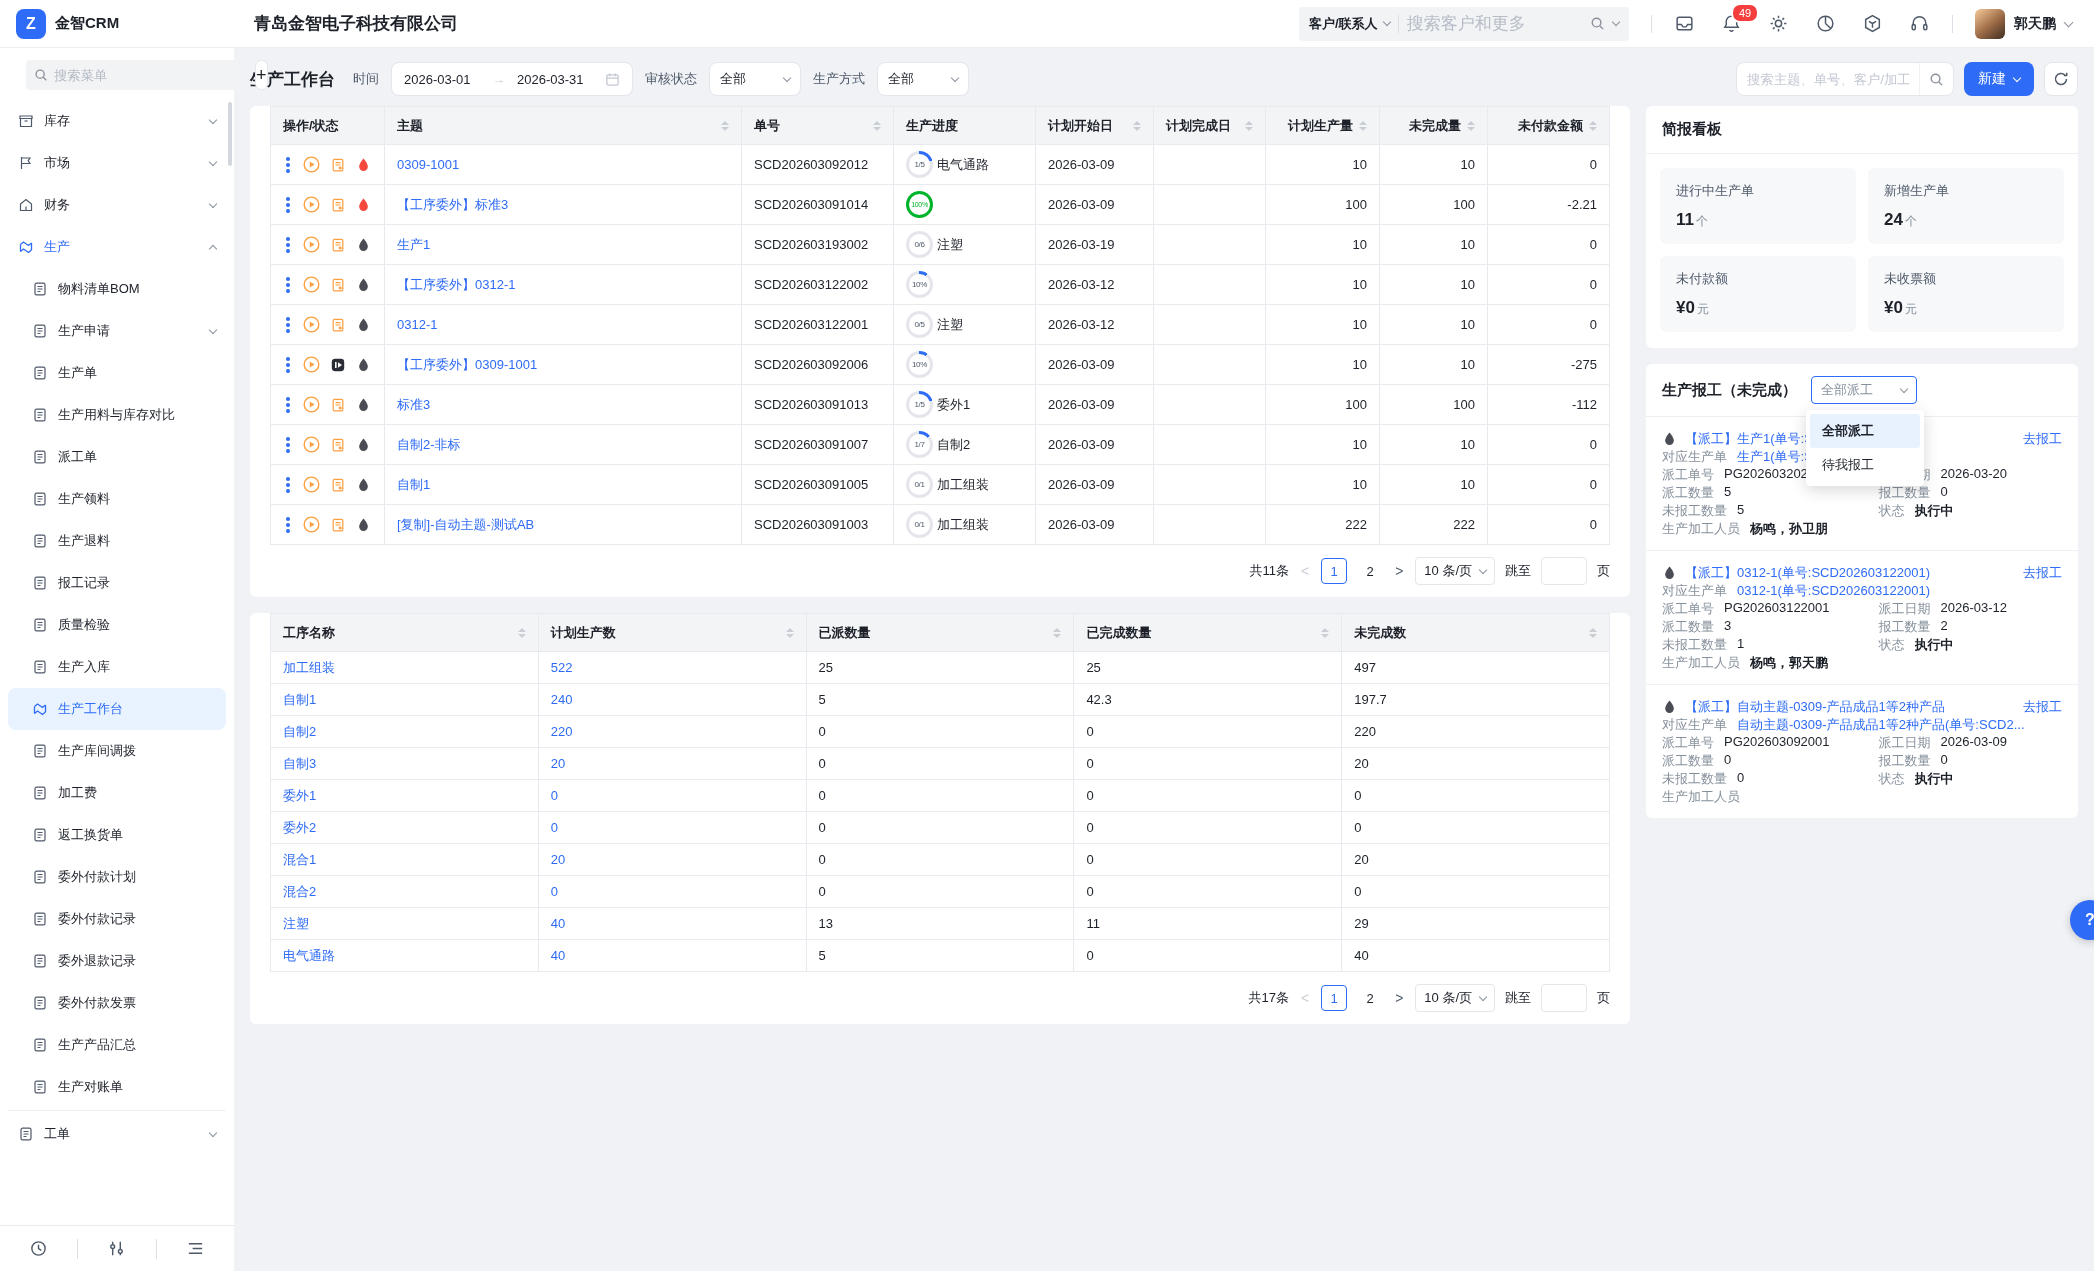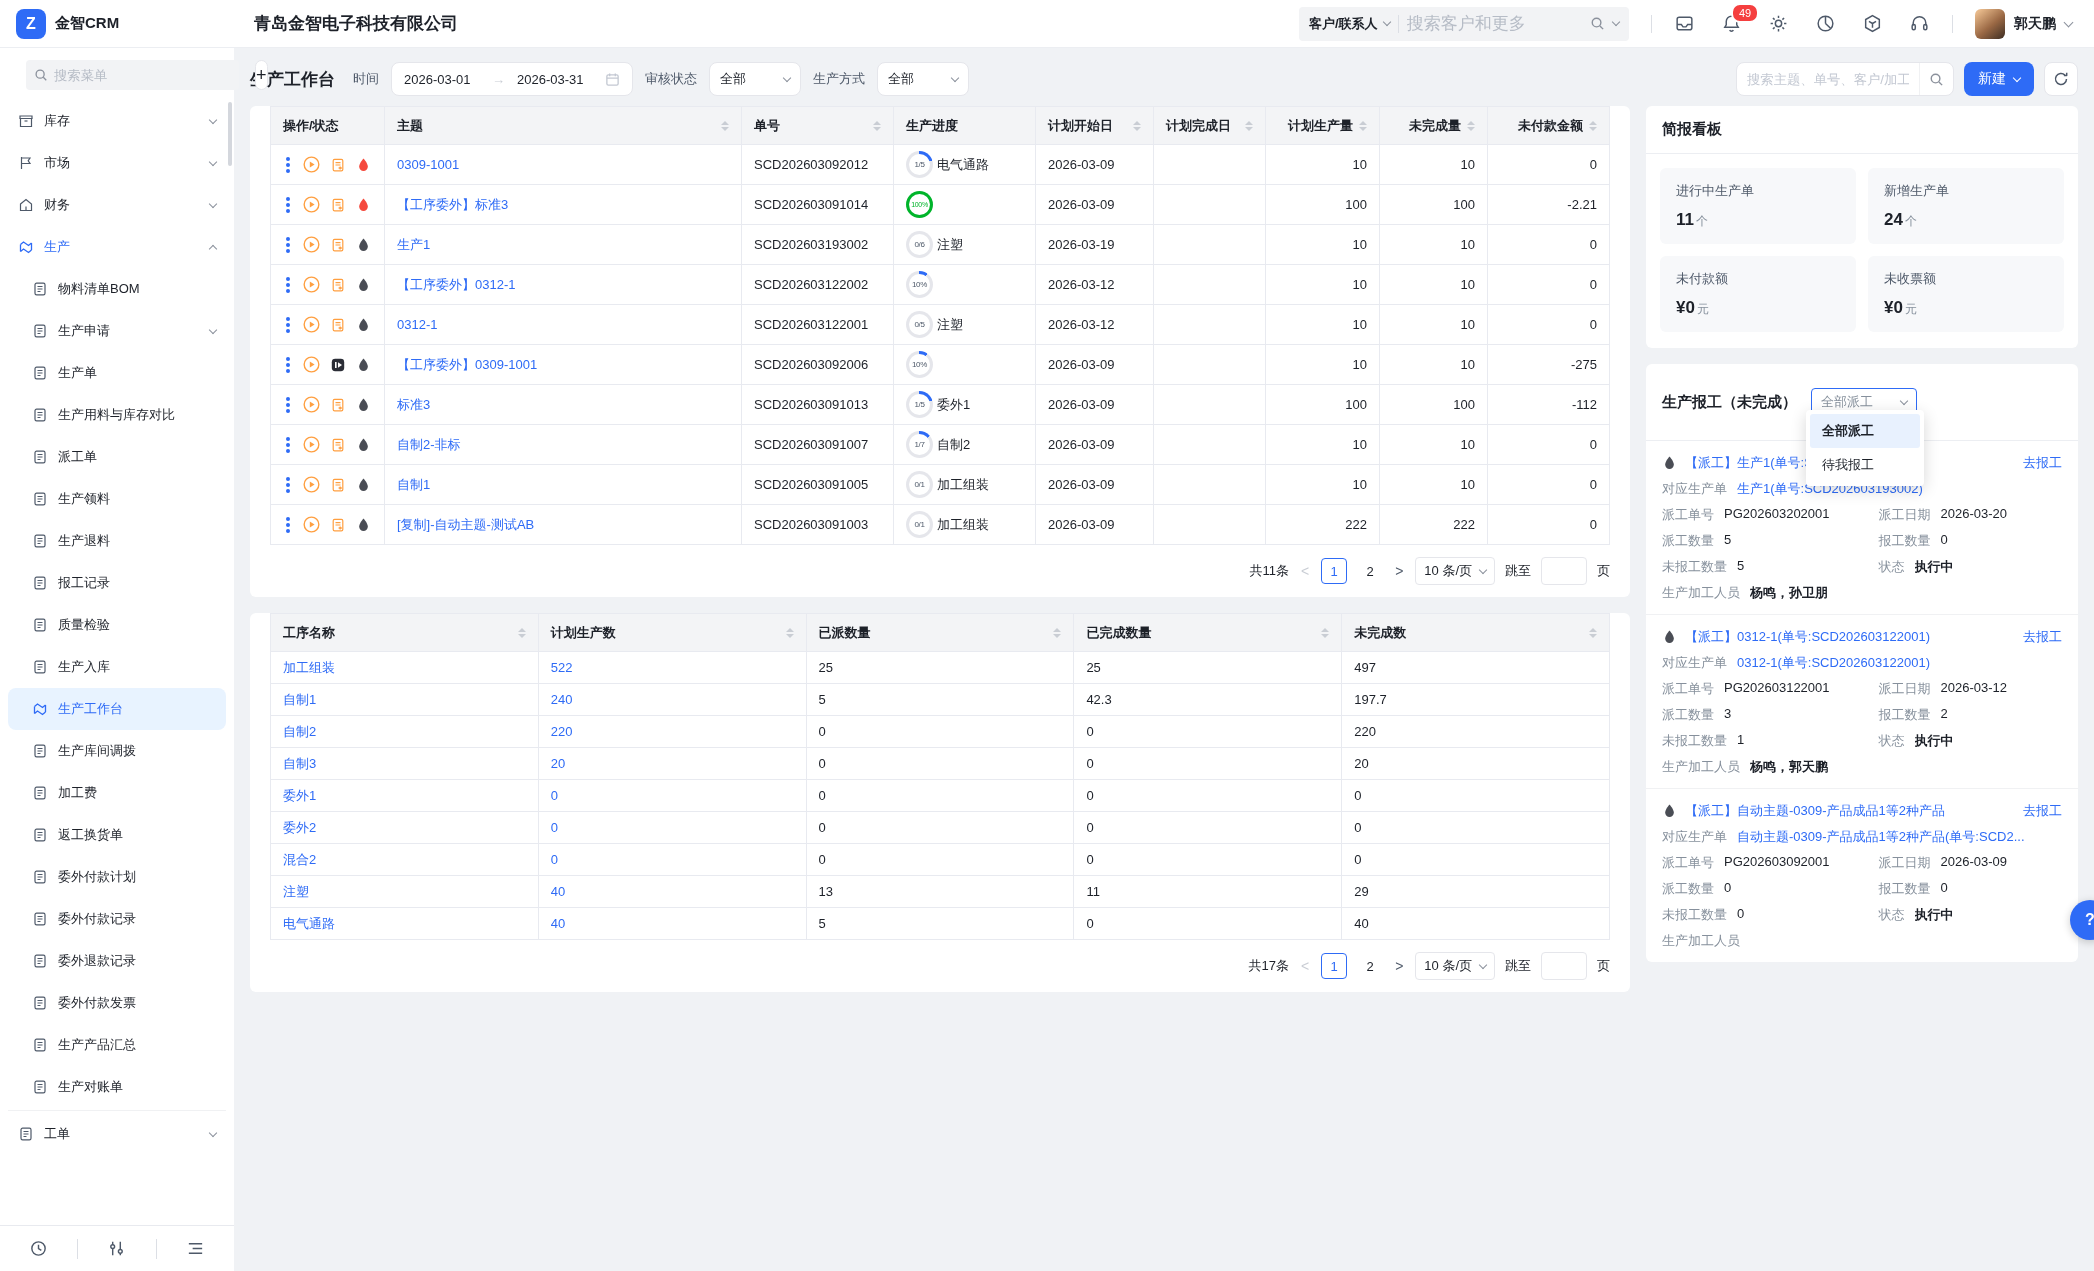--- a/index.html
+++ b/index.html
@@ -100,32 +100,32 @@
   .pg-sel{display:flex;align-items:center;gap:8px;border:1px solid #e5e6eb;border-radius:4px;height:28px;padding:0 8px;cursor:pointer}
   .pg-jump{width:46px;height:28px;border:1px solid #e5e6eb;border-radius:4px}
   .sec-title{padding:16px 20px 12px 20px;font-weight:bold;font-size:15px}
   
   .brief-title{padding:14px 16px;font-weight:bold;font-size:15px;border-bottom:1px solid #eceef2}
   .stat-grid{display:grid;grid-template-columns:1fr 1fr;gap:12px;padding:14px 14px 16px 14px}
   .stat{background:#f7f8fa;border-radius:6px;padding:14px 16px}
   .stat-label{color:#4e5969;margin-bottom:10px}
   .stat-value{font-size:17px;font-weight:bold}
   .stat-value .unit{font-size:12px;color:#86909c;font-weight:normal;margin-left:2px}
-  .report-head{display:flex;align-items:center;gap:14px;padding:24px 16px;border-bottom:1px solid #eceef2;position:relative}
+  .report-head{display:flex;align-items:center;gap:14px;padding:12px 16px;border-bottom:1px solid #eceef2;position:relative}
   .report-title{font-weight:bold;font-size:15px}
   .report-select{border:1px solid #2e6bf6;border-radius:4px;height:28px;width:106px;color:#86909c;display:flex;align-items:center;justify-content:space-between;padding:0 9px;cursor:pointer;background:#fff}
   .dropdown{position:absolute;top:46px;left:160px;width:118px;background:#fff;border-radius:4px;box-shadow:0 4px 16px rgba(0,0,0,.16);padding:4px;z-index:10}
   .dd-opt{height:34px;display:flex;align-items:center;padding:0 12px;border-radius:3px;cursor:pointer;color:#1d2129}
   .dd-opt.selected{background:#e8f1fe;font-weight:bold}
   .report-item{padding:13px 16px 12px 16px;border-bottom:1px solid #f0f1f3}
   .report-item:last-child{border-bottom:none}
   .ri-head{display:flex;align-items:center;gap:8px}
   .ri-title{color:#2e6bf6;flex:1;white-space:nowrap;overflow:hidden;text-overflow:ellipsis;cursor:pointer}
   .ri-go{color:#2e6bf6;flex:none;cursor:pointer}
-  .ri-row{display:grid;grid-template-columns:1.18fr 1fr;margin-top:8px}
+  .ri-row{display:grid;grid-template-columns:1.18fr 1fr;}
   .ri-row.single{grid-template-columns:1fr}
   .ri-field{display:flex;gap:10px;min-width:0}
   .ri-field .fl{color:#86909c;flex:none}
   .ri-field .fv{white-space:nowrap;overflow:hidden;text-overflow:ellipsis}
   .ri-field .fv.b{font-weight:bold}
   .chev{width:7px;height:7px;border-right:1.5px solid #8b919c;border-bottom:1.5px solid #8b919c;transform:rotate(45deg);margin-top:-3px;flex:none}
   .chev.up{transform:rotate(-135deg);margin-top:3px}
   .chev.sm{width:6px;height:6px}
   .float-help{position:fixed;right:-16px;top:900px;width:40px;height:40px;border-radius:50%;background:#2e6bf6;color:#fff;font-size:16px;font-weight:bold;display:flex;align-items:center;justify-content:center;box-shadow:0 2px 8px rgba(0,0,0,.2);cursor:pointer;z-index:30}
 </style>
@@ -1135,20 +1135,27 @@
                     <td>0</td>
                   </tr>
                   <tr>
                     <td><span class="link">委外2</span></td>
                     <td><span class="link">0</span></td>
                     <td>0</td>
                     <td>0</td>
                     <td>0</td>
                   </tr>
                   <tr>
+                    <td><span class="link">混合1</span></td>
+                    <td><span class="link">20</span></td>
+                    <td>0</td>
+                    <td>0</td>
+                    <td>20</td>
+                  </tr>
+                  <tr>
                     <td><span class="link">混合2</span></td>
                     <td><span class="link">0</span></td>
                     <td>0</td>
                     <td>0</td>
                     <td>0</td>
                   </tr>
                   <tr>
                     <td><span class="link">注塑</span></td>
                     <td><span class="link">40</span></td>
                     <td>13</td>

